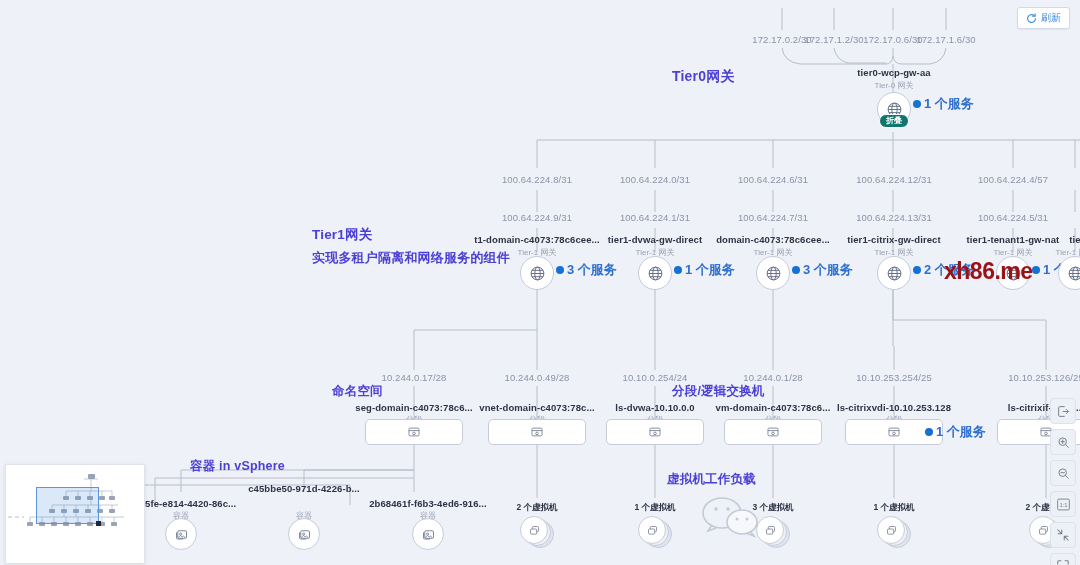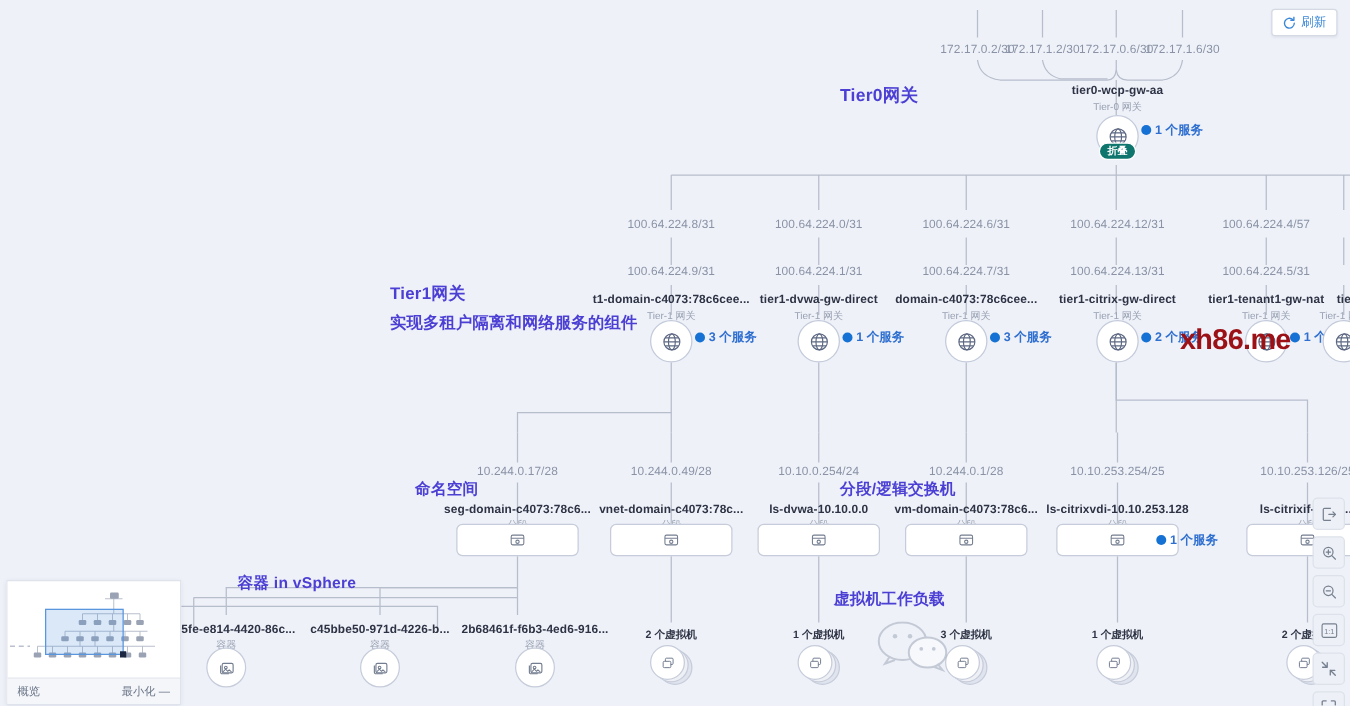--- a/index.html
+++ b/index.html
@@ -29,21 +29,21 @@
   
   .gw{
     position:absolute;width:34px;height:34px;border-radius:50%;
     background:#fff;border:1px solid #c3cada;box-sizing:border-box;
     transform:translateX(-50%);
     display:flex;align-items:center;justify-content:center;
   }
   .gw svg{display:block;}
   .svc{
     position:absolute;display:flex;align-items:center;gap:3px;
-    white-space:nowrap;font-size:10px;color:#2f6fd0;font-weight:bold;
+    white-space:nowrap;font-size:13px;color:#2f6fd0;font-weight:bold;
     transform:translateY(-50%);
   }
   .svc .dot{width:8px;height:8px;border-radius:50%;background:#1571d3;flex:0 0 auto;}
 
   .collapse-badge{
     position:absolute;transform:translateX(-50%);
     background:#0f766e;color:#fff;font-size:8px;font-weight:bold;
     border-radius:7px;padding:2px 6px;line-height:1;
     border:1.5px solid #fff;
   }
@@ -416,21 +416,21 @@
   <div class="node-type" style="left:181px;top:510px">容器</div>
   <div class="ctr" style="left:181px;top:518px">
     <svg width="15" height="15" viewBox="0 0 18 18">
       <rect x="4.5" y="4.5" width="10.5" height="9" rx="1.4" fill="none" stroke="#737d90" stroke-width="1.1"></rect>
       <path d="M3 6.5V13a1.4 1.4 0 001.4 1.4H11" fill="none" stroke="#737d90" stroke-width="1.1"></path>
       <circle cx="8" cy="8.4" r="1.3" fill="none" stroke="#737d90" stroke-width="1"></circle>
       <path d="M5.2 12.6l2.6-2.6 2 2 1.4-1.2 2.3 1.8" fill="none" stroke="#737d90" stroke-width="1"></path>
     </svg>
   </div>
 
-  <div class="node-name" style="left:304px;top:498px">c45bbe50-971d-4226-b...</div>
+  <div class="node-name" style="left:304px;top:483px">c45bbe50-971d-4226-b...</div>
   <div class="node-type" style="left:304px;top:510px">容器</div>
   <div class="ctr" style="left:304px;top:518px">
     <svg width="15" height="15" viewBox="0 0 18 18">
       <rect x="4.5" y="4.5" width="10.5" height="9" rx="1.4" fill="none" stroke="#737d90" stroke-width="1.1"></rect>
       <path d="M3 6.5V13a1.4 1.4 0 001.4 1.4H11" fill="none" stroke="#737d90" stroke-width="1.1"></path>
       <circle cx="8" cy="8.4" r="1.3" fill="none" stroke="#737d90" stroke-width="1"></circle>
       <path d="M5.2 12.6l2.6-2.6 2 2 1.4-1.2 2.3 1.8" fill="none" stroke="#737d90" stroke-width="1"></path>
     </svg>
   </div>
 
@@ -595,22 +595,15 @@
             <rect x="81" y="57" width="6" height="4" rx="1"></rect>
           <rect x="93" y="57" width="6" height="4" rx="1"></rect>
             <rect x="105" y="57" width="6" height="4" rx="1"></rect>
         </g>
         <path d="M2 52h16" stroke="#b9c0ce" stroke-width="1.2" stroke-dasharray="4 3" fill="none"></path>
       </svg>
       <div class="viewport">
         <div class="handle"></div>
       </div>
     </div>
-    <div class="mm-foot">
-      <span>概览</span>
-      <span>
-        <span>最小化</span>
-        <span> —</span>
-      </span>
-    </div>
   </div>
 
 </div>
 
 </body></html>

